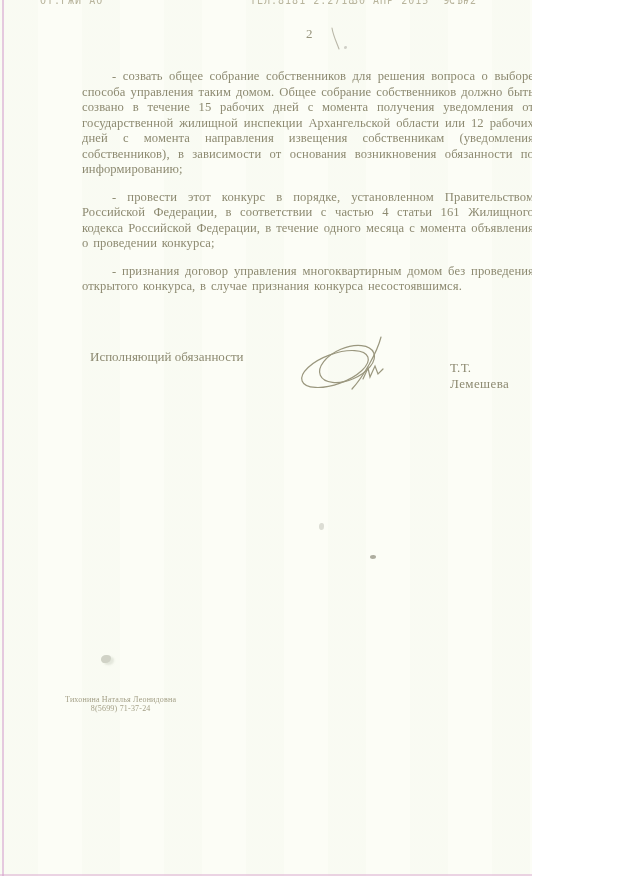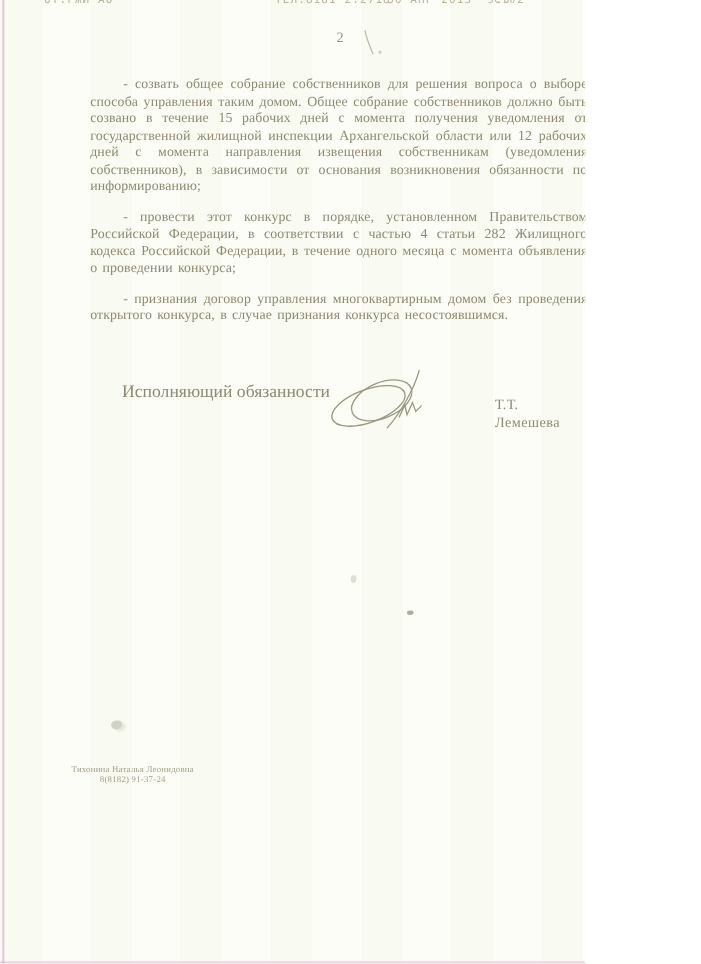--- a/index.html
+++ b/index.html
@@ -52,21 +52,21 @@
     position: absolute; left: 70px; top: 57px; width: 476px;
     font-size: 12.6px; line-height: 15.5px;
     color: #8d8a71;
     text-align: justify;
     word-spacing: 1.5px;
     letter-spacing: 0.1px;
   }
   .body-text p { margin: 12px; text-indent: 30px; }
   .sig-title {
     position: absolute; left: 90px; top: 349px;
-    font-size: 16px; line-height: 16.5px; color: #8d8a71; margin-left: 21px;
+    font-size: 13px; line-height: 16.5px; color: #8d8a71;
   }
   .sig-title span { display: block; }
   .sig-scribble { position: absolute; left: 295px; top: 333px; }
   .sig-name {
     position: absolute; left: 450px; top: 360px;
     font-size: 13px; color: #8d8a71; letter-spacing: 0.4px;
   }
   .footer-contact {
     position: absolute; left: 65px; top: 695px;
     font-size: 8px; line-height: 9px; color: #a39f86;
@@ -98,42 +98,42 @@
   </div>
 
   <div class="pagenum">2</div>
 
   <svg class="pen-mark" width="16" height="28" viewBox="0 0 16 28">
     <path d="M4,2 C5,9 8,15 11,23" fill="none" stroke="#b9b7a8" stroke-width="1.1" stroke-linecap="round"></path>
   </svg>
 
   <div class="body-text">
     <p>- созвать общее собрание собственников для решения вопроса о выборе способа управления таким домом. Общее собрание собственников должно быть созвано в течение 15 рабочих дней с момента получения уведомления от государственной жилищной инспекции Архангельской области или 12 рабочих дней с момента направления извещения собственникам (уведомления собственников), в зависимости от основания возникновения обязанности по информированию;</p>
-    <p>- провести этот конкурс в порядке, установленном Правительством Российской Федерации, в соответствии с частью 4 статьи 282 Жилищного кодекса Российской Федерации, в течение одного месяца с момента объявления о проведении конкурса;</p>
+    <p>- провести этот конкурс в порядке, установленном Правительством Российской Федерации, в соответствии с частью 4 статьи 161 Жилищного кодекса Российской Федерации, в течение одного месяца с момента объявления о проведении конкурса;</p>
     <p>- признания договор управления многоквартирным домом без проведения открытого конкурса, в случае признания конкурса несостоявшимся.</p>
   </div>
 
   <div class="sig-title">
     <span>Исполняющий обязанности</span>
   </div>
 
   <svg class="sig-scribble" width="105" height="64" viewBox="0 0 105 64">
     <g fill="none" stroke="#9a977e" stroke-width="1.2" stroke-linecap="round">
       <ellipse cx="40" cy="36" rx="35" ry="15" transform="rotate(-20 40 36)"></ellipse>
       <ellipse cx="52" cy="31" rx="29" ry="16" transform="rotate(-23 52 31)"></ellipse>
       <path d="M86,4 C82,20 68,44 57,56"></path>
       <path d="M68,46 l5,-11 2,9 5,-11 3,8 5,-5"></path>
     </g>
   </svg>
 
   <div class="sig-name">Т.Т. Лемешева</div>
 
   <div class="footer-contact">
     <span>Тихонина Наталья Леонидовна</span>
-    <span>8(8182) 91-37-24</span>
+    <span>8(5699) 71-37-24</span>
   </div>
 
   <div class="speck speck-1"></div>
   <div class="speck speck-2"></div>
   <div class="speck speck-3"></div>
   <div class="speck speck-4"></div>
 
 </div>
 
 </body></html>

